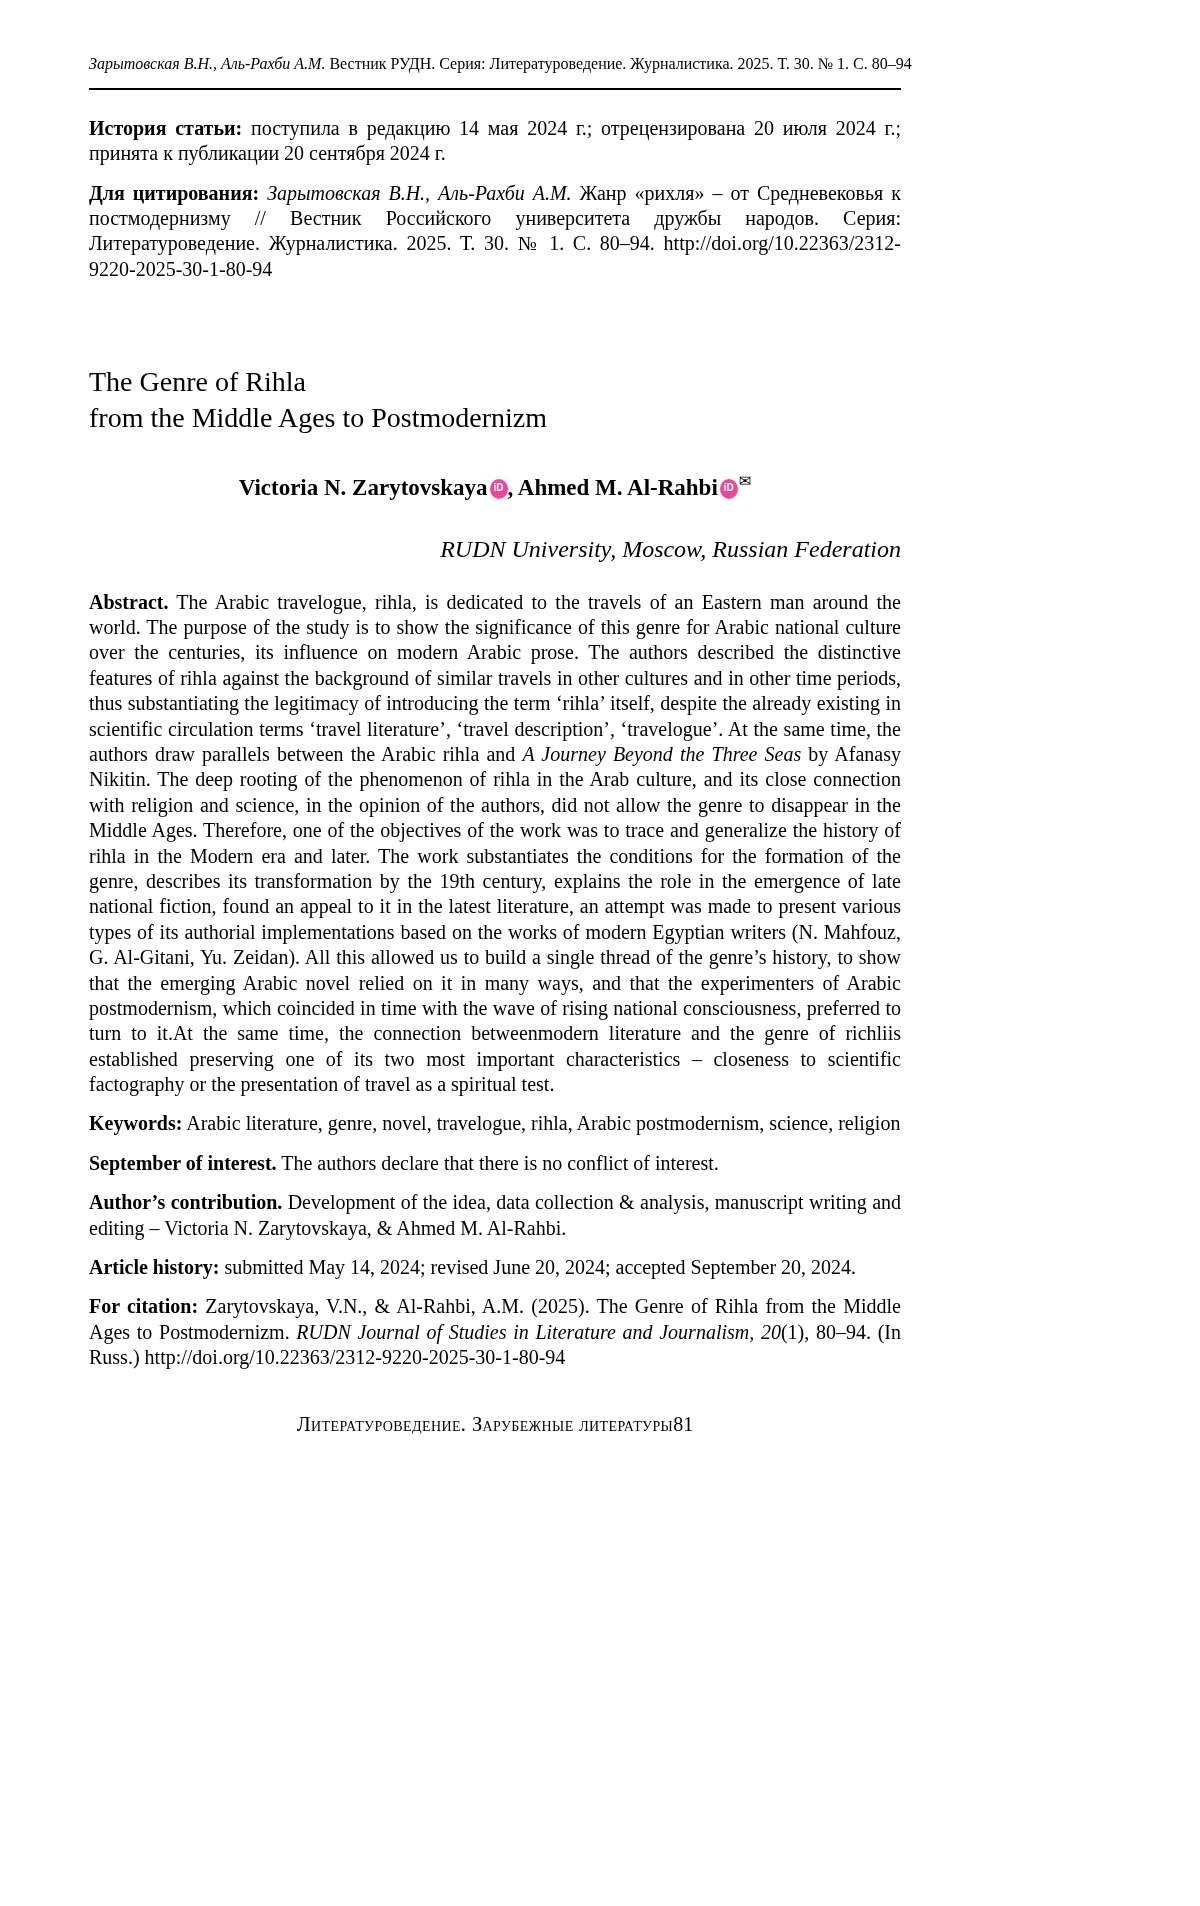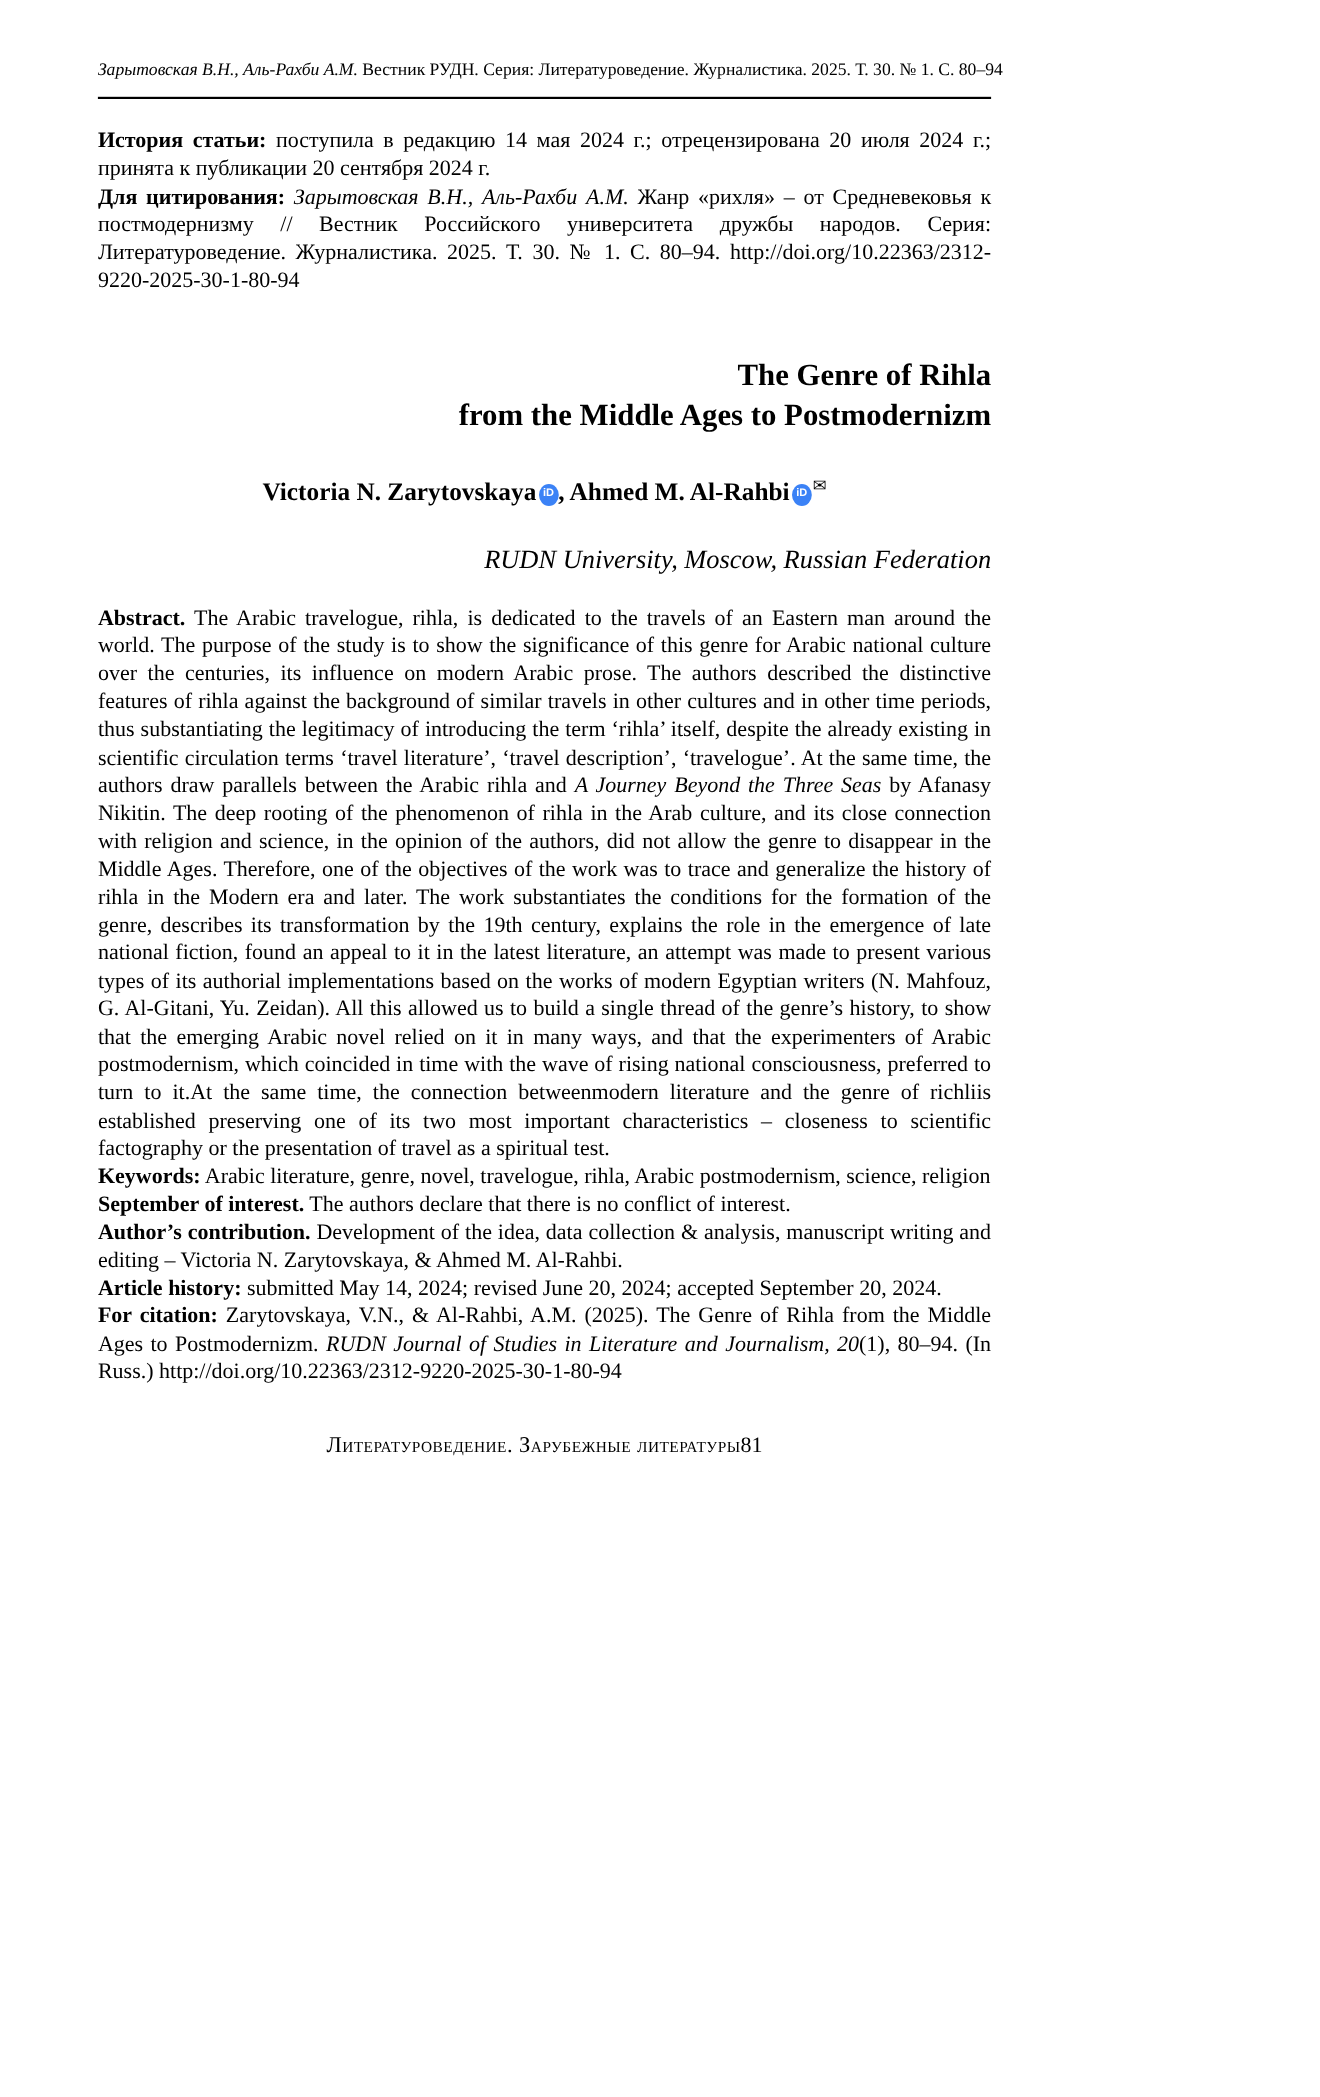--- a/index.html
+++ b/index.html
@@ -28,29 +28,30 @@
   }
   .header-rule {
     border: none;
     border-top: 2.5px solid #000000;
     margin-top: 13px;
   }
   .para {
     font-size: 20px;
     line-height: 1.27;
     text-align: justify;
+    margin-top: 14px;
   }
   .para b { font-weight: bold; }
   .para-first { margin-top: 26px; }
   .paper-title {
-    margin-top: 56px;
+    margin-top: 82px;
     font-size: 28px;
-    font-weight: bold;
+    font-weight: normal;
     line-height: 1.28;
-    text-align: right;
+    text-align: left;
   }
   .authors-line {
     margin-top: 36px;
     font-size: 23px;
     font-weight: bold;
     text-align: center;
   }
   .affiliation {
     margin-top: 34px;
     font-size: 24px;
@@ -62,21 +63,21 @@
     margin-top: 2px;
     font-size: 20px;
     text-align: center;
   }
   .abstract-para { margin-top: 24px; }
   .orcid-icon {
     display: inline-block;
     width: 18px;
     height: 20px;
     border-radius: 50%;
-    background: #3b82f6;
+    background: #ec4899;
     color: #ffffff;
     font-family: "Liberation Sans", sans-serif;
     font-size: 10px;
     font-weight: bold;
     font-style: normal;
     line-height: 18px;
     text-align: center;
     vertical-align: 3px;
     margin-left: 2px;
     cursor: pointer;

